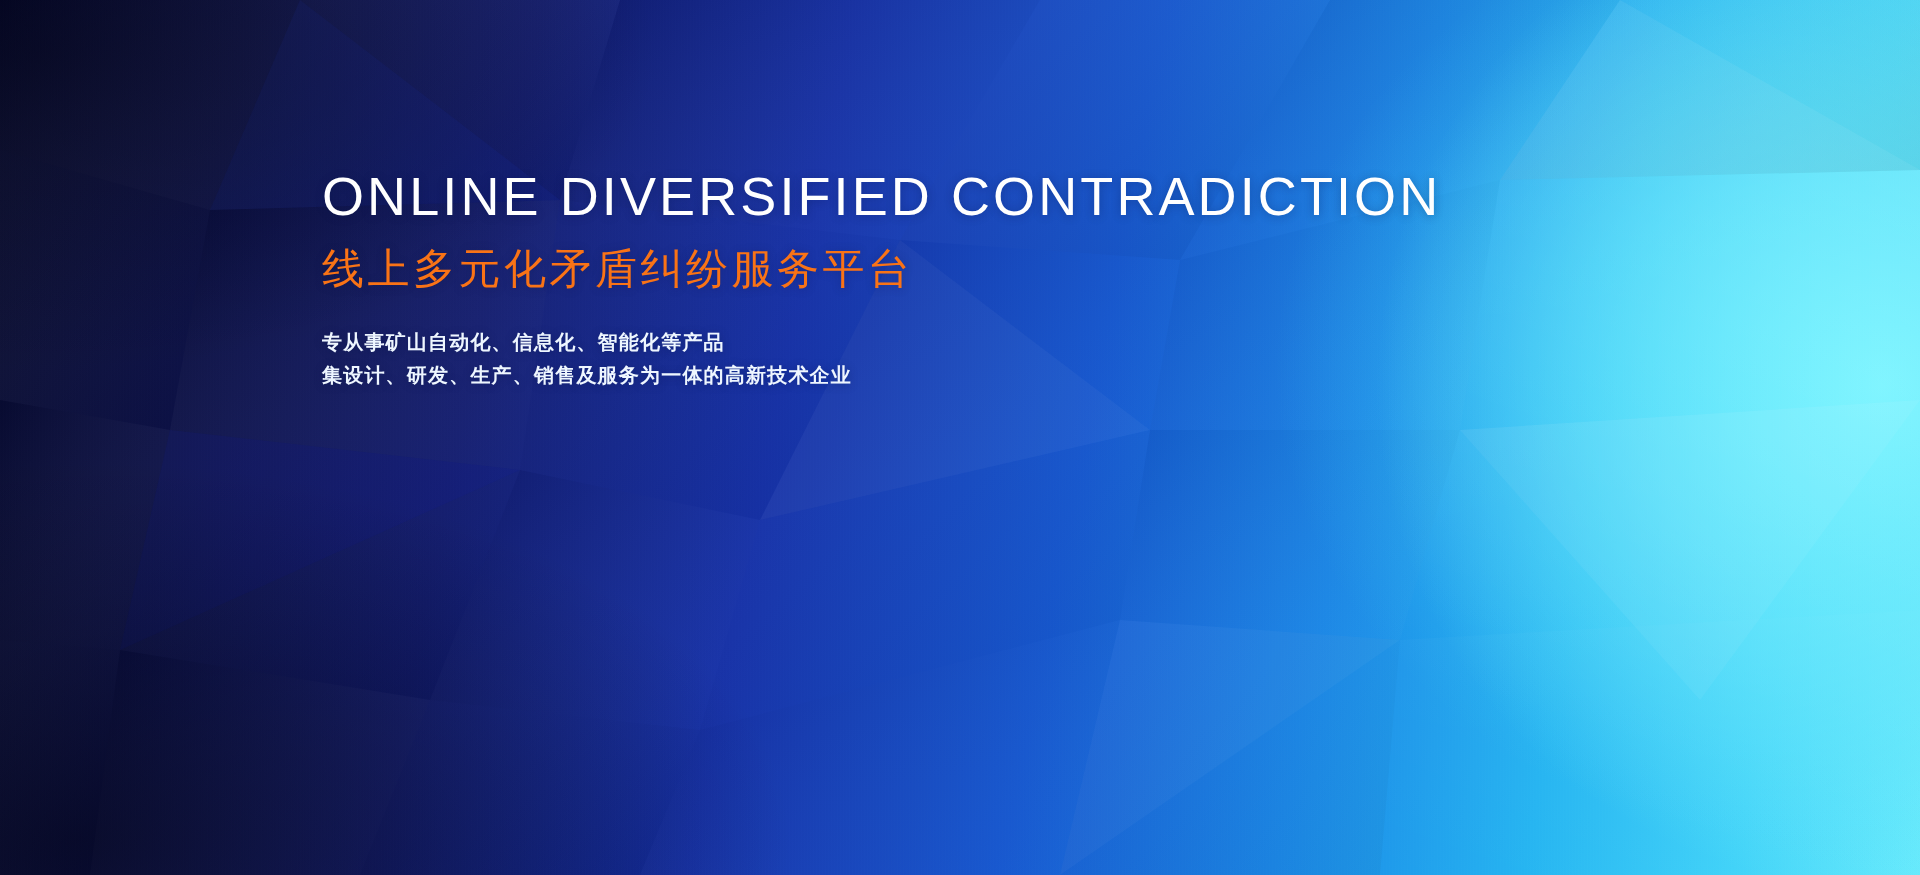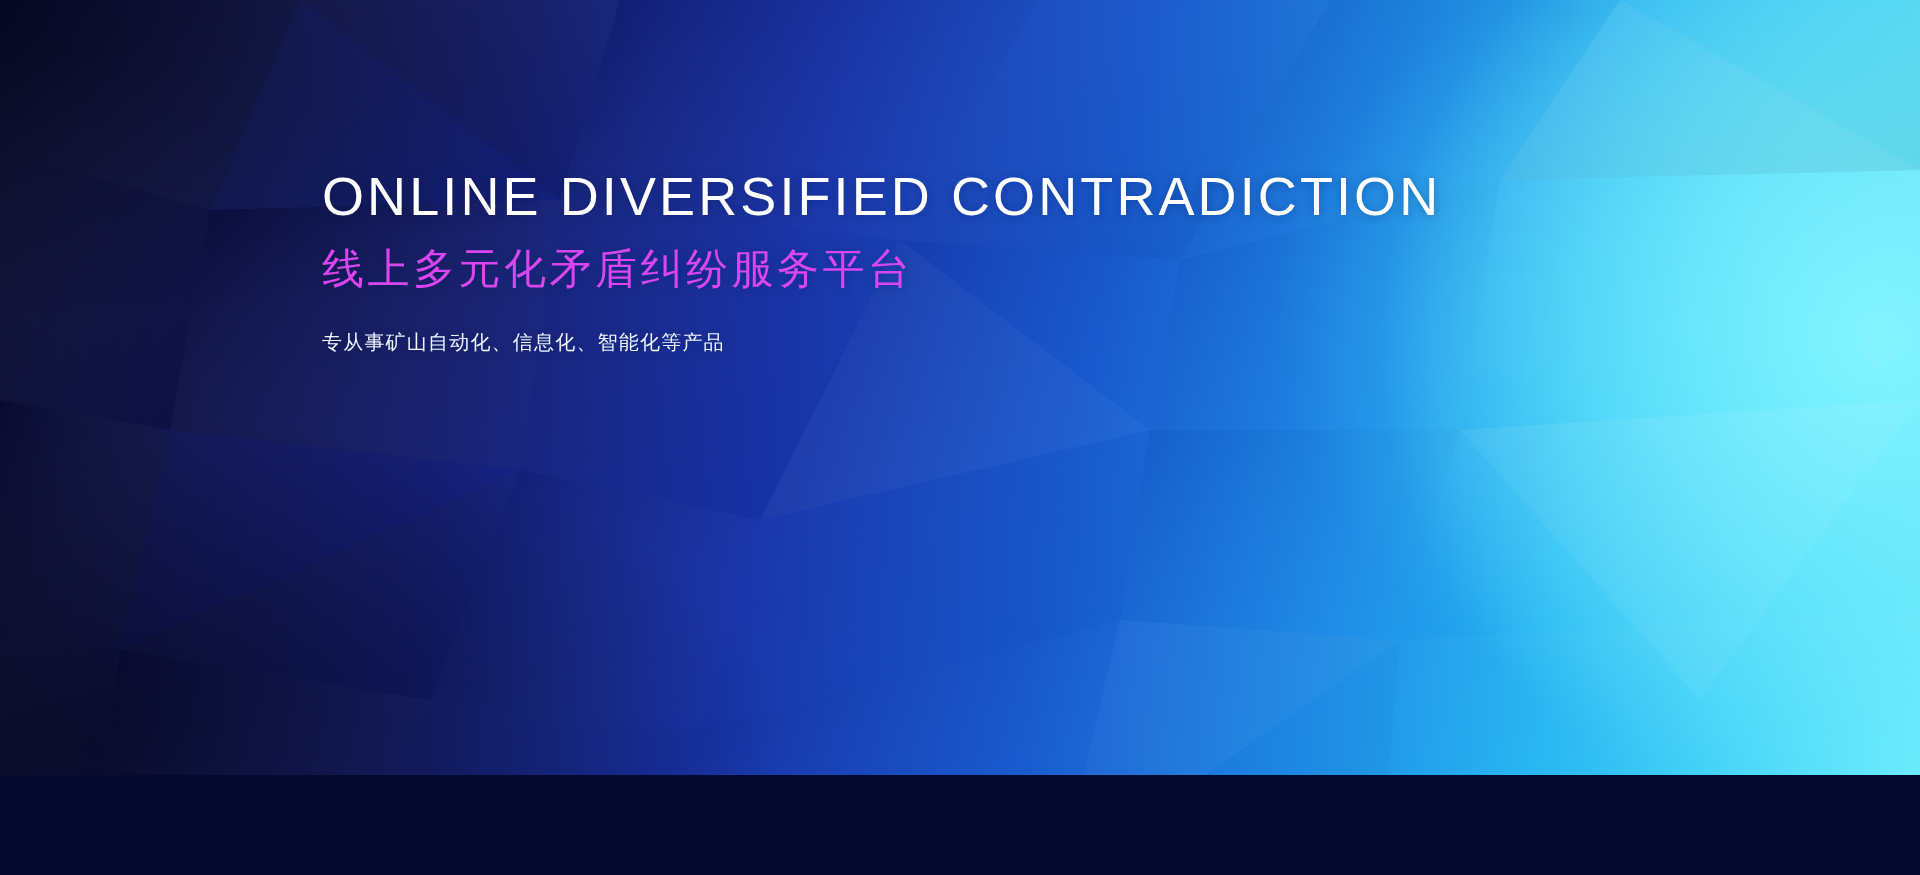--- a/index.html
+++ b/index.html
@@ -5,21 +5,21 @@
   * { margin:0; padding:0; box-sizing:border-box; }
   html, body {
     width:1920px; height:875px;
     overflow:hidden;
     background:#06092e;
     font-family:"Liberation Sans", sans-serif;
   }
 
   #banner {
     position:relative;
-    width:1920px; height:775px;
+    width:1920px; height:875px;
     overflow:hidden;
     background:#0a1040;
   }
 
   
   .bg-base {
     position:absolute; inset:0;
     background:
       radial-gradient(circle at 98% 44%, #7af4ff 0%, rgba(122,244,255,0) 26%),
       radial-gradient(ellipse 70% 120% at 100% 42%, #3fd3f7 0%, rgba(63,211,247,0) 48%),
@@ -74,40 +74,40 @@
     line-height:61px;
     font-weight:400;
     letter-spacing:3.1px;
     white-space:nowrap;
     text-shadow:0 1px 10px rgba(0,20,70,.30);
   }
   .headline .line2 { display:block; }
 
   .subhead {
     margin-top:17px;
-    color:#d946ef;
+    color:#f97316;
     font-size:42px;
     line-height:50px;
     font-weight:300;
     letter-spacing:3.5px;
     white-space:nowrap;
     text-shadow:0 1px 10px rgba(0,20,70,.30);
   }
 
   .desc {
     margin-top:32px;
     color:#eef6ff;
     font-size:20px;
     line-height:33px;
     font-weight:300;
     letter-spacing:1.2px;
     white-space:nowrap;
     text-shadow:0 1px 8px rgba(0,20,70,.35);
   }
-  .desc div { display:block; }
+  .desc div { display:block;font-weight:bold; }
 </style>
 </head>
 <body>
 
 <div id="banner">
 
   <div class="bg-base"></div>
 
   <div class="bg-poly">
     <svg viewBox="0 0 1920 875" preserveAspectRatio="none" xmlns="http://www.w3.org/2000/svg">
@@ -172,16 +172,17 @@
   <div class="copy">
 
     <h1 class="headline">
       <span>ONLINE DIVERSIFIED CONTRADICTION</span>
     </h1>
 
     <h2 class="subhead">线上多元化矛盾纠纷服务平台</h2>
 
     <div class="desc">
       <div>专从事矿山自动化、信息化、智能化等产品</div>
+      <div>集设计、研发、生产、销售及服务为一体的高新技术企业</div>
     </div>
 
   </div>
 </div>
 
 </body></html>

